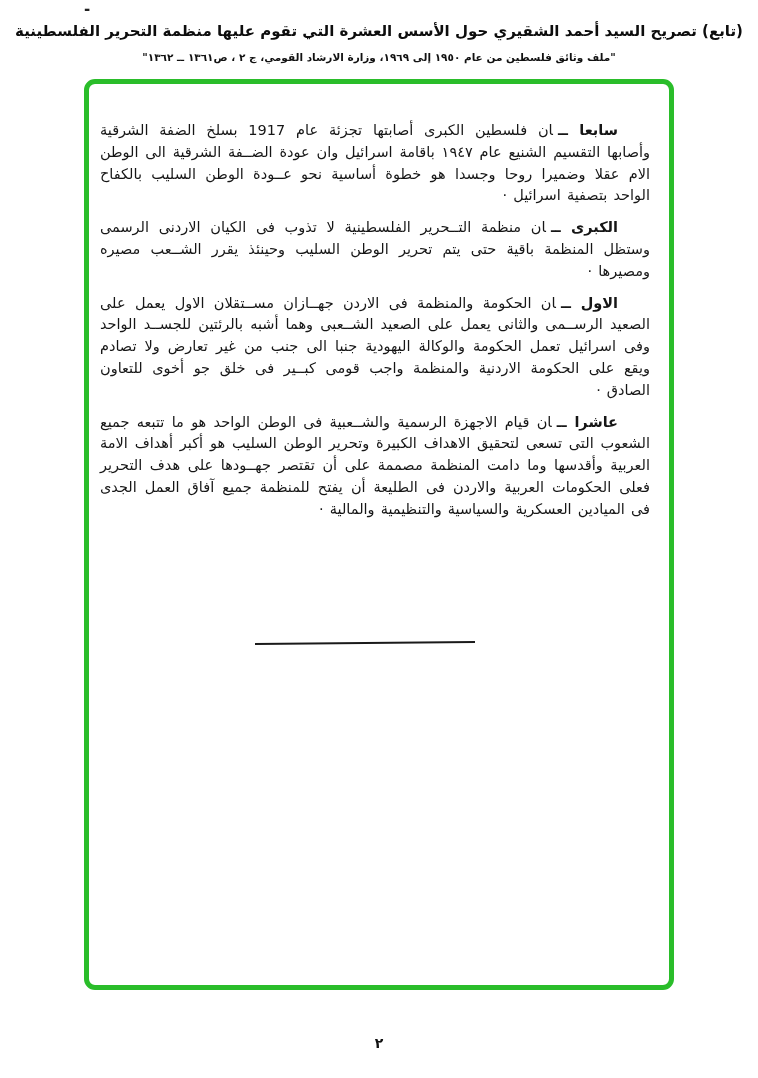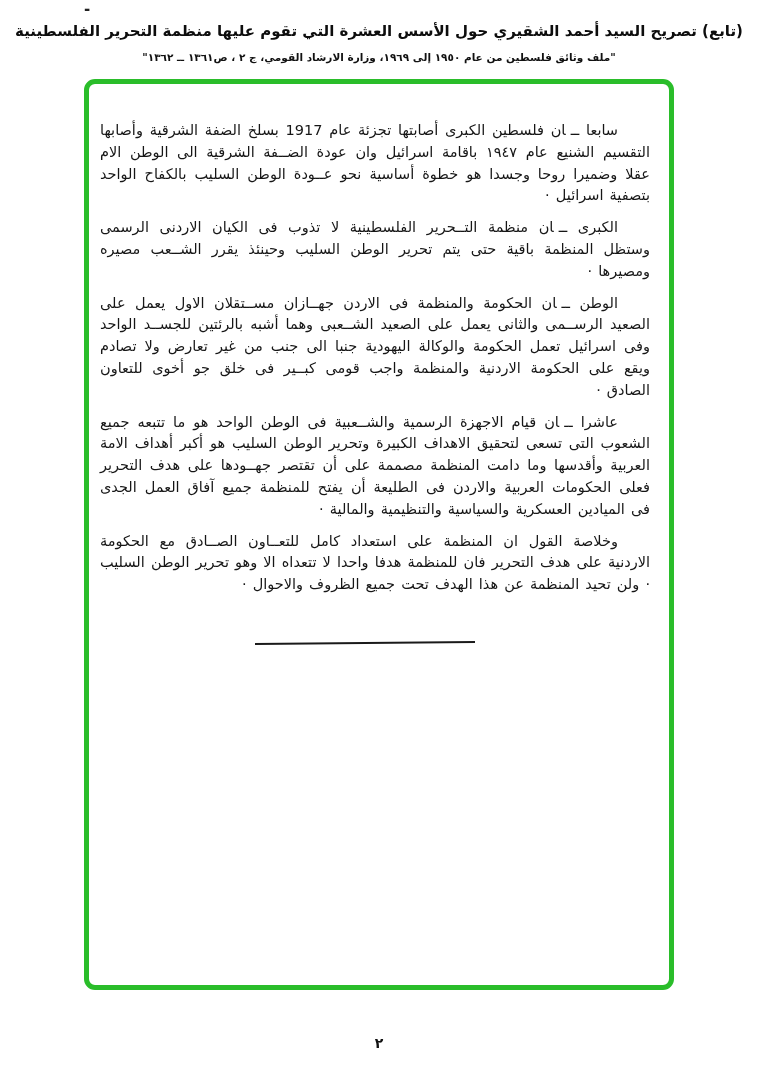--- a/index.html
+++ b/index.html
@@ -68,21 +68,21 @@
   .frame-content p {
     margin: 0 0 10px 0;
     font-size: 14.5px;
     line-height: 21.8px;
     text-align: justify;
     text-indent: 32px;
     word-spacing: 1.5px;
     color: #161616;
   }
   .para-lead {
-    font-weight: normal;
+    font-weight: bold;
     margin-left: 5px;
   }
   .para-lead:empty {
     margin-left: 0;
   }
   .divider-rule {
     position: absolute;
     left: 255px;
     top: 642px;
     width: 220px;
@@ -117,30 +117,27 @@
 
       <p>
         <b class="para-lead">سابعا ــ</b><span>ان فلسطين الكبرى أصابتها تجزئة عام 1917 بسلخ الضفة الشرقية وأصابها التقسيم الشنيع عام ١٩٤٧ باقامة اسرائيل وان عودة الضــفة الشرقية الى الوطن الام عقلا وضميرا روحا وجسدا هو خطوة أساسية نحو عــودة الوطن السليب بالكفاح الواحد بتصفية اسرائيل ·</span>
       </p>
 
       <p>
         <b class="para-lead">الكبرى ــ</b><span>ان منظمة التــحرير الفلسطينية لا تذوب فى الكيان الاردنى الرسمى وستظل المنظمة باقية حتى يتم تحرير الوطن السليب وحينئذ يقرر الشــعب مصيره ومصيرها ·</span>
       </p>
 
       <p>
-        <b class="para-lead">الوطن ــ</b><span>ان الحكومة والمنظمة فى الاردن جهــازان مســتقلان الاول يعمل على الصعيد الرســمى والثانى يعمل على الصعيد الشــعبى وهما أشبه بالرئتين للجســد الواحد وفى اسرائيل تعمل الحكومة والوكالة اليهودية جنبا الى جنب من غير تعارض ولا تصادم ويقع على الحكومة الاردنية والمنظمة واجب قومى كبــير فى خلق جو أخوى للتعاون الصادق ·</span>
+        <b class="para-lead">الاول ــ</b><span>ان الحكومة والمنظمة فى الاردن جهــازان مســتقلان الاول يعمل على الصعيد الرســمى والثانى يعمل على الصعيد الشــعبى وهما أشبه بالرئتين للجســد الواحد وفى اسرائيل تعمل الحكومة والوكالة اليهودية جنبا الى جنب من غير تعارض ولا تصادم ويقع على الحكومة الاردنية والمنظمة واجب قومى كبــير فى خلق جو أخوى للتعاون الصادق ·</span>
       </p>
 
       <p>
         <b class="para-lead">عاشرا ــ</b><span>ان قيام الاجهزة الرسمية والشــعبية فى الوطن الواحد هو ما تتبعه جميع الشعوب التى تسعى لتحقيق الاهداف الكبيرة وتحرير الوطن السليب هو أكبر أهداف الامة العربية وأقدسها وما دامت المنظمة مصممة على أن تقتصر جهــودها على هدف التحرير فعلى الحكومات العربية والاردن فى الطليعة أن يفتح للمنظمة جميع آفاق العمل الجدى فى الميادين العسكرية والسياسية والتنظيمية والمالية ·</span>
       </p>
 
-      <p>
-        <b class="para-lead"></b><span>وخلاصة القول ان المنظمة على استعداد كامل للتعــاون الصــادق مع الحكومة الاردنية على هدف التحرير فان للمنظمة هدفا واحدا لا تتعداه الا وهو تحرير الوطن السليب · ولن تحيد المنظمة عن هذا الهدف تحت جميع الظروف والاحوال ·</span>
-      </p>
 
     </div>
   </div>
 
   <div class="divider-rule"></div>
 
   <div class="page-number">٢</div>
 
 </div>
 

